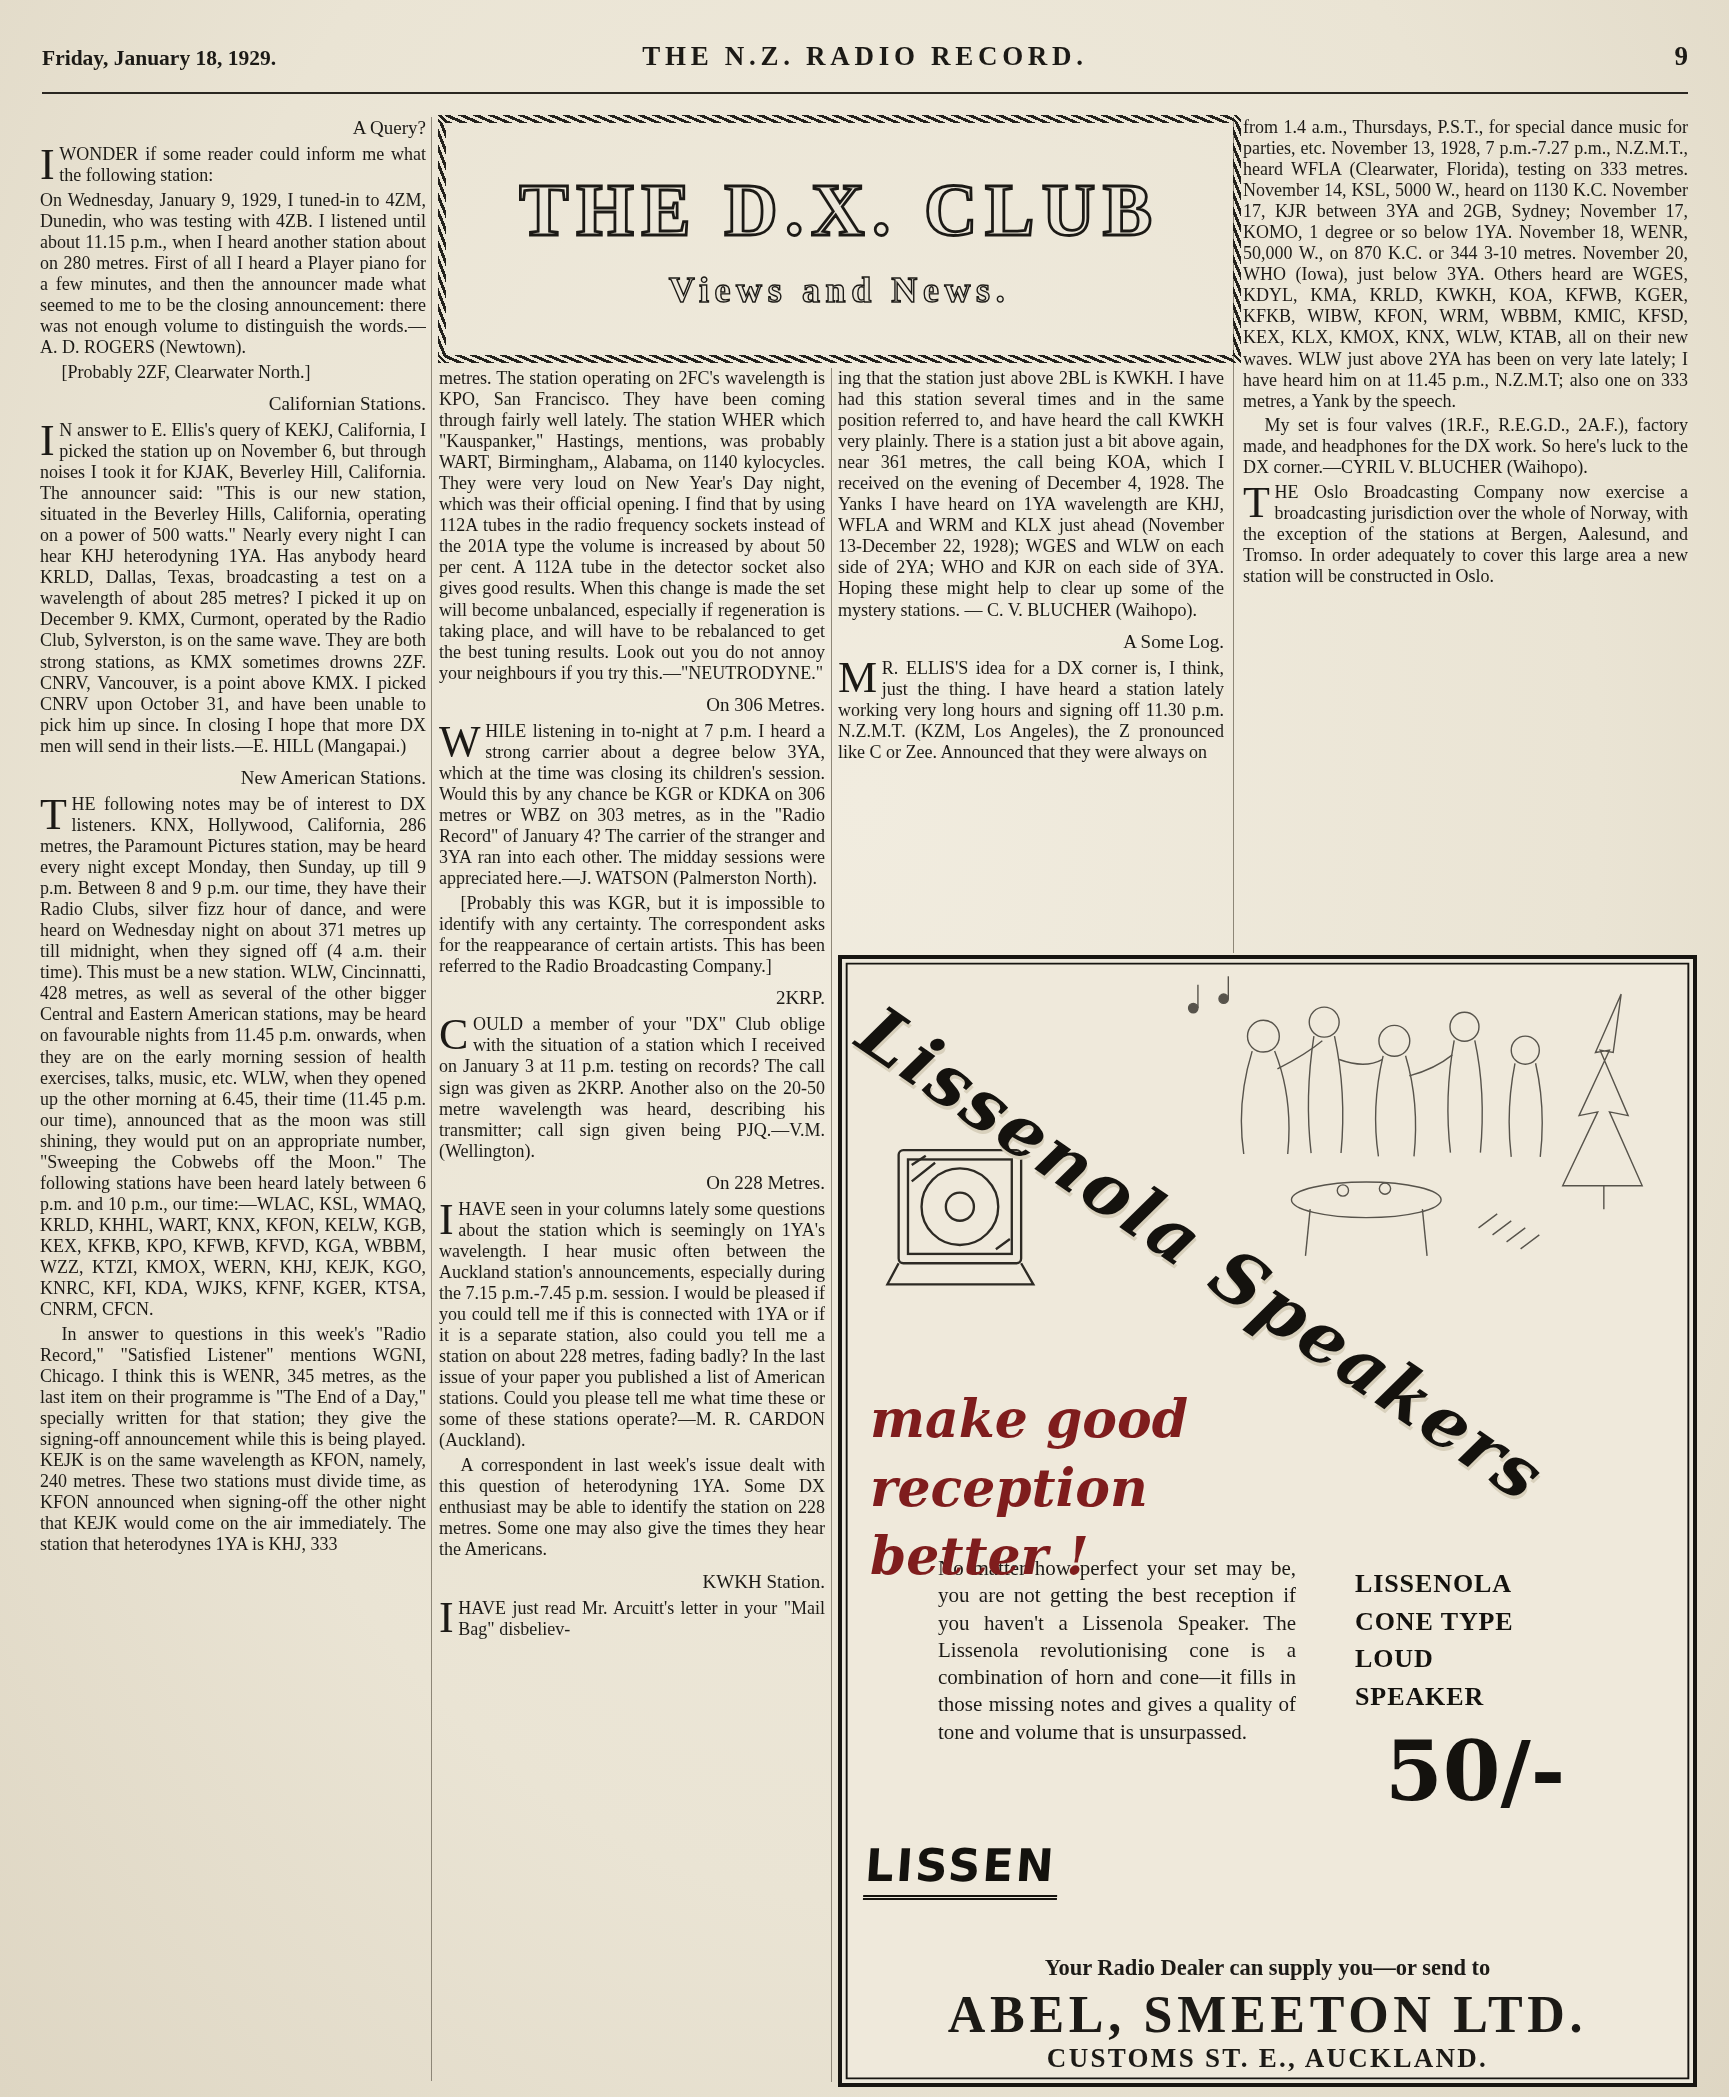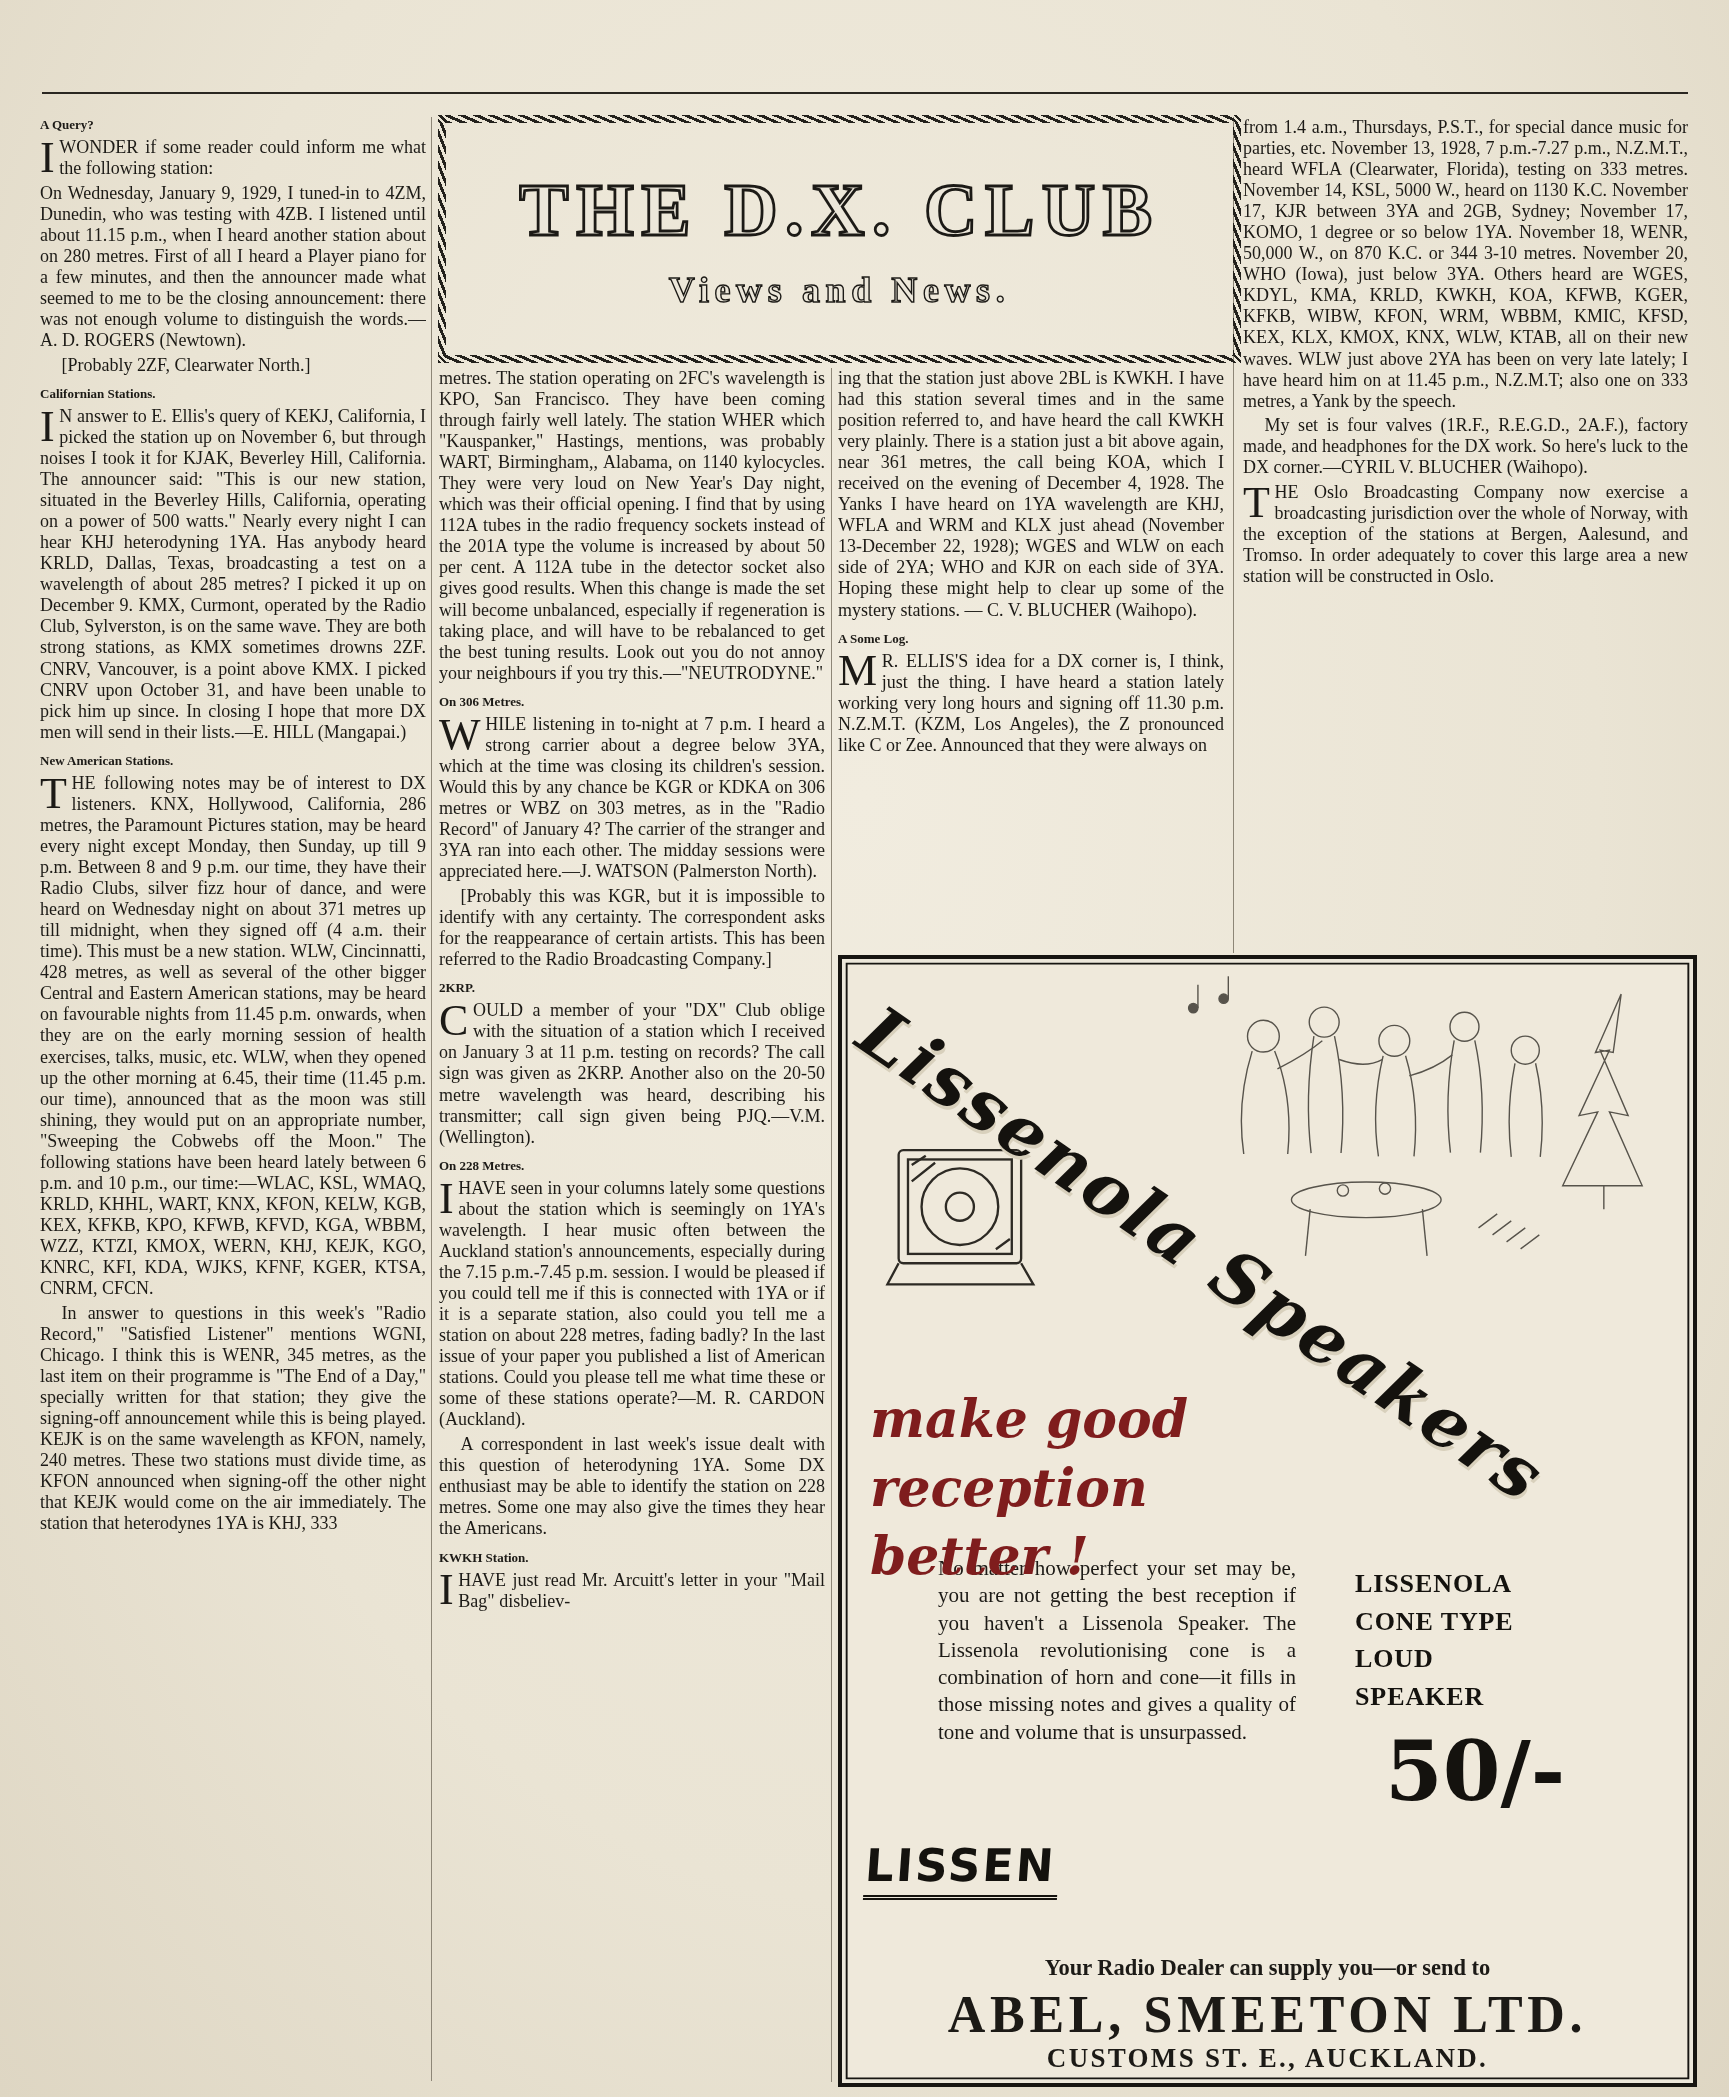--- a/index.html
+++ b/index.html
@@ -22,21 +22,21 @@
   #col1{left:40px;top:117px;width:386px;height:1964px;}
   #col2{left:439px;top:368px;width:386px;height:1716px;}
   #col3{left:838px;top:368px;width:386px;height:588px;}
   #col4{left:1243px;top:117px;width:445px;height:838px;}
   .col p{margin:0 0 3.7px;text-indent:21.5px;}
   .col p.cont{text-indent:0;}
   .col p.drop{text-indent:0;}
   .col p.drop::first-letter{
     float:left;font-size:44px;line-height:.76;padding:3.7px 4.7px 0 0;
   }
-  .sec-h{text-align:left;font-weight:bold;font-size:13px;margin:10.3px 0 4.7px;}
+  .sec-h{text-align:right;font-weight:normal;font-size:19px;margin:10.3px 0 4.7px;}
   .sec-h.first{margin-top:0;}
   .vrule{position:absolute;width:0.9px;background:#8d8677;}
   #vr1{left:431px;top:117px;height:1964px;}
   #vr2{left:831px;top:368px;height:1714px;}
   #vr3{left:1233px;top:117px;height:836px;}
   
   .dx-box{
     position:absolute;left:438px;top:115px;width:787px;height:232px;
     border:8.4px solid transparent;
     border-image:repeating-linear-gradient(45deg,#23211c 0 5.1px,rgba(0,0,0,0) 5.1px 10.3px) 18;
@@ -97,20 +97,25 @@
   .ad-dealer{position:absolute;left:0;top:996px;width:100%;text-align:center;font-size:22.5px;font-weight:bold;}
   .ad-company{position:absolute;left:0;top:1026px;width:100%;text-align:center;font-size:52px;font-weight:bold;letter-spacing:4.7px;}
   .ad-address{position:absolute;left:0;top:1084px;width:100%;text-align:center;font-size:27px;font-weight:bold;letter-spacing:2.3px;}
   svg{display:block;}
 </style>
 </head>
 <body>
 
 <div class="page">
 
+  <div class="header">
+    <div class="hdr-date">Friday, January 18, 1929.</div>
+    <div class="hdr-title">THE N.Z. RADIO RECORD.</div>
+    <div class="hdr-num">9</div>
+  </div>
   <div class="hdr-rule"></div>
 
   <div class="vrule" id="vr1"></div>
   <div class="vrule" id="vr2"></div>
   <div class="vrule" id="vr3"></div>
 
   <div class="dx-box">
     <div class="dx-title">THE D.X. CLUB</div>
     <div class="dx-sub">Views and News.</div>
   </div>

